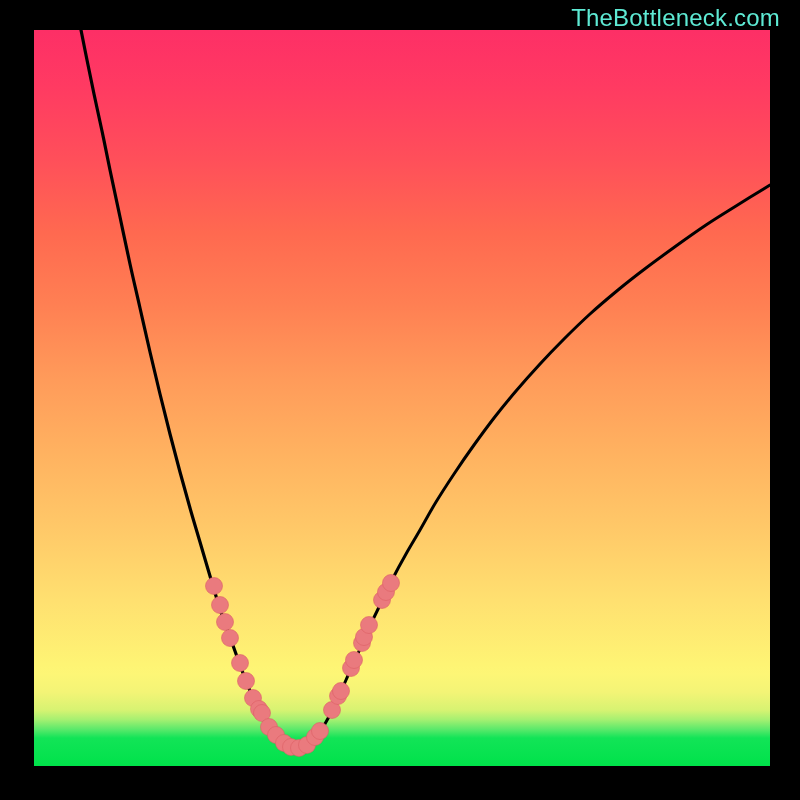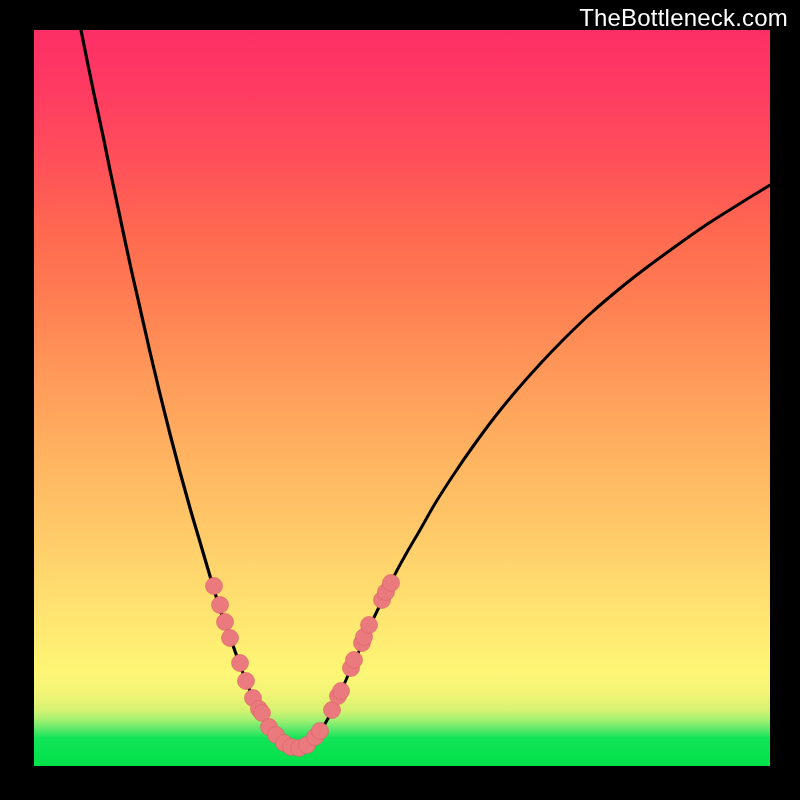--- a/index.html
+++ b/index.html
@@ -42,22 +42,22 @@
       #ff8053 62.5%,
       #ff6950 72.5%,
       #ff4f5a 82.5%,
       #ff3a62 92.5%,
       #fd2f66 100.0%
     );
   }
   .watermark {
     position: absolute;
     top: 4px;
-    right: 12px;
-    color: #ffffff;
+    right: 20px;
+    color: #5eead4;
     font-size: 24px;
     letter-spacing: 0.2px;
     user-select: none;
   }
   svg.curve {
     position: absolute;
     left: 0;
     top: 0;
     width: 736px;
     height: 736px;

